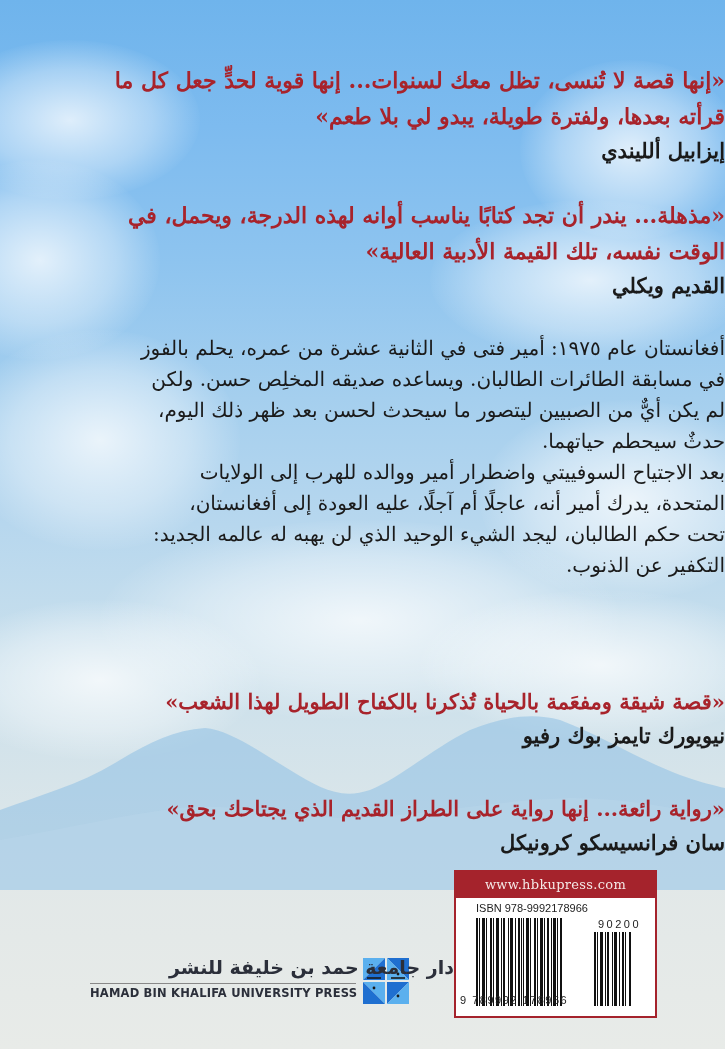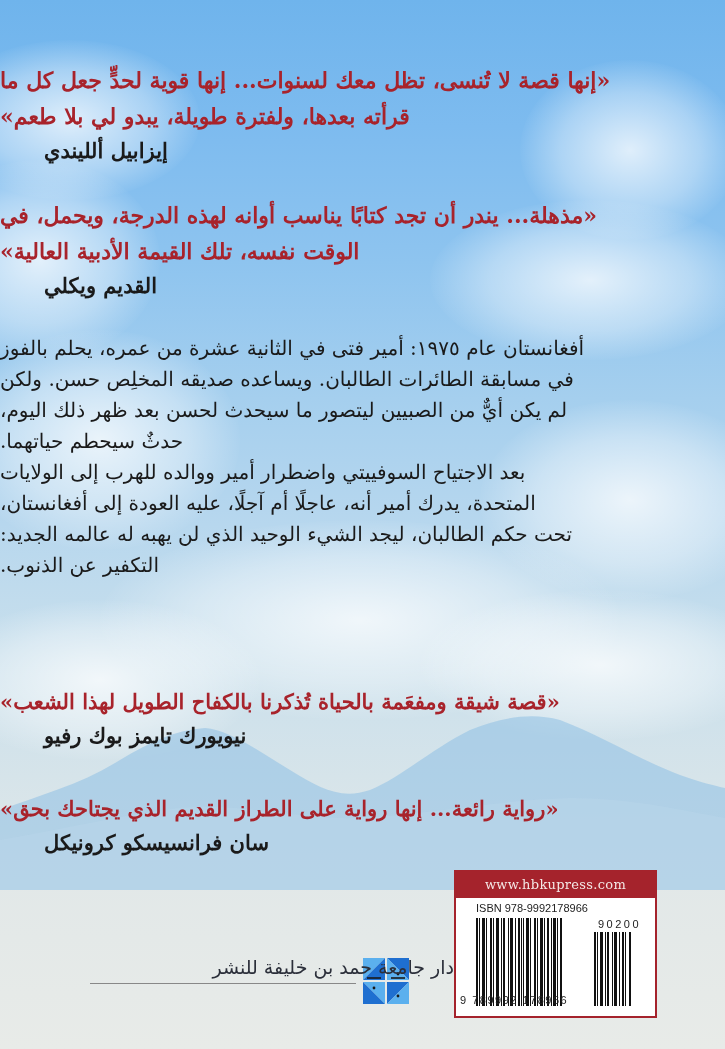--- a/index.html
+++ b/index.html
@@ -42,21 +42,21 @@
       top: 690px;
       width: 725px;
       height: 200px;
       pointer-events: none;
     }
     .text-block {
       position: absolute;
       left: 0;
       width: 725px;
       direction: rtl;
-      text-align: left;
+      text-align: right;
       font-family: "DejaVu Serif", serif;
     }
     .quote {
       color: #a8232b;
       font-weight: bold;
       font-size: 22px;
       line-height: 36px;
     }
     .quote-small {
       color: #a8232b;
@@ -159,21 +159,21 @@
       top: 955px;
       width: 320px;
       height: 48px;
     }
     .publisher-ar {
       position: absolute;
       right: 0;
       top: 0;
       direction: rtl;
       font-family: "DejaVu Sans", sans-serif;
-      font-weight: normal;
+      font-weight: bold;
       font-size: 19px;
       color: #2b2f3a;
       line-height: 24px;
       white-space: nowrap;
     }
     .publisher-rule {
       position: absolute;
       left: 0;
       right: 0;
       top: 28px;
@@ -263,20 +263,21 @@
     <polygon points="46,24 46,46 24,46" fill="#5bb0ee"></polygon>
     <line x1="4" y1="20" x2="18" y2="20" stroke="#1a1a1a" stroke-width="1.6"></line>
     <line x1="28" y1="20" x2="42" y2="20" stroke="#1a1a1a" stroke-width="1.6"></line>
     <circle cx="35" cy="16" r="1.4" fill="#1a1a1a"></circle>
     <circle cx="11" cy="30" r="1.4" fill="#1a1a1a"></circle>
     <circle cx="35" cy="38" r="1.4" fill="#1a1a1a"></circle>
   </svg>
   <div class="publisher">
     <div class="publisher-ar" style="right:-44px;">دار جامعة حمد بن خليفة للنشر</div>
     <div class="publisher-rule" style="left:0; right:-44px; width:266px;"></div>
+    <div class="publisher-en">HAMAD BIN KHALIFA UNIVERSITY PRESS</div>
   </div>
 
   <div class="isbn-box">
     <div class="isbn-header">www.hbkupress.com</div>
     <div class="isbn-label">ISBN 978-9992178966</div>
 
     <div class="barcode">
       <div class="bar" style="width:2px"></div>
         <div class="gap" style="width:1px"></div>
       <div class="bar" style="width:1px"></div>

